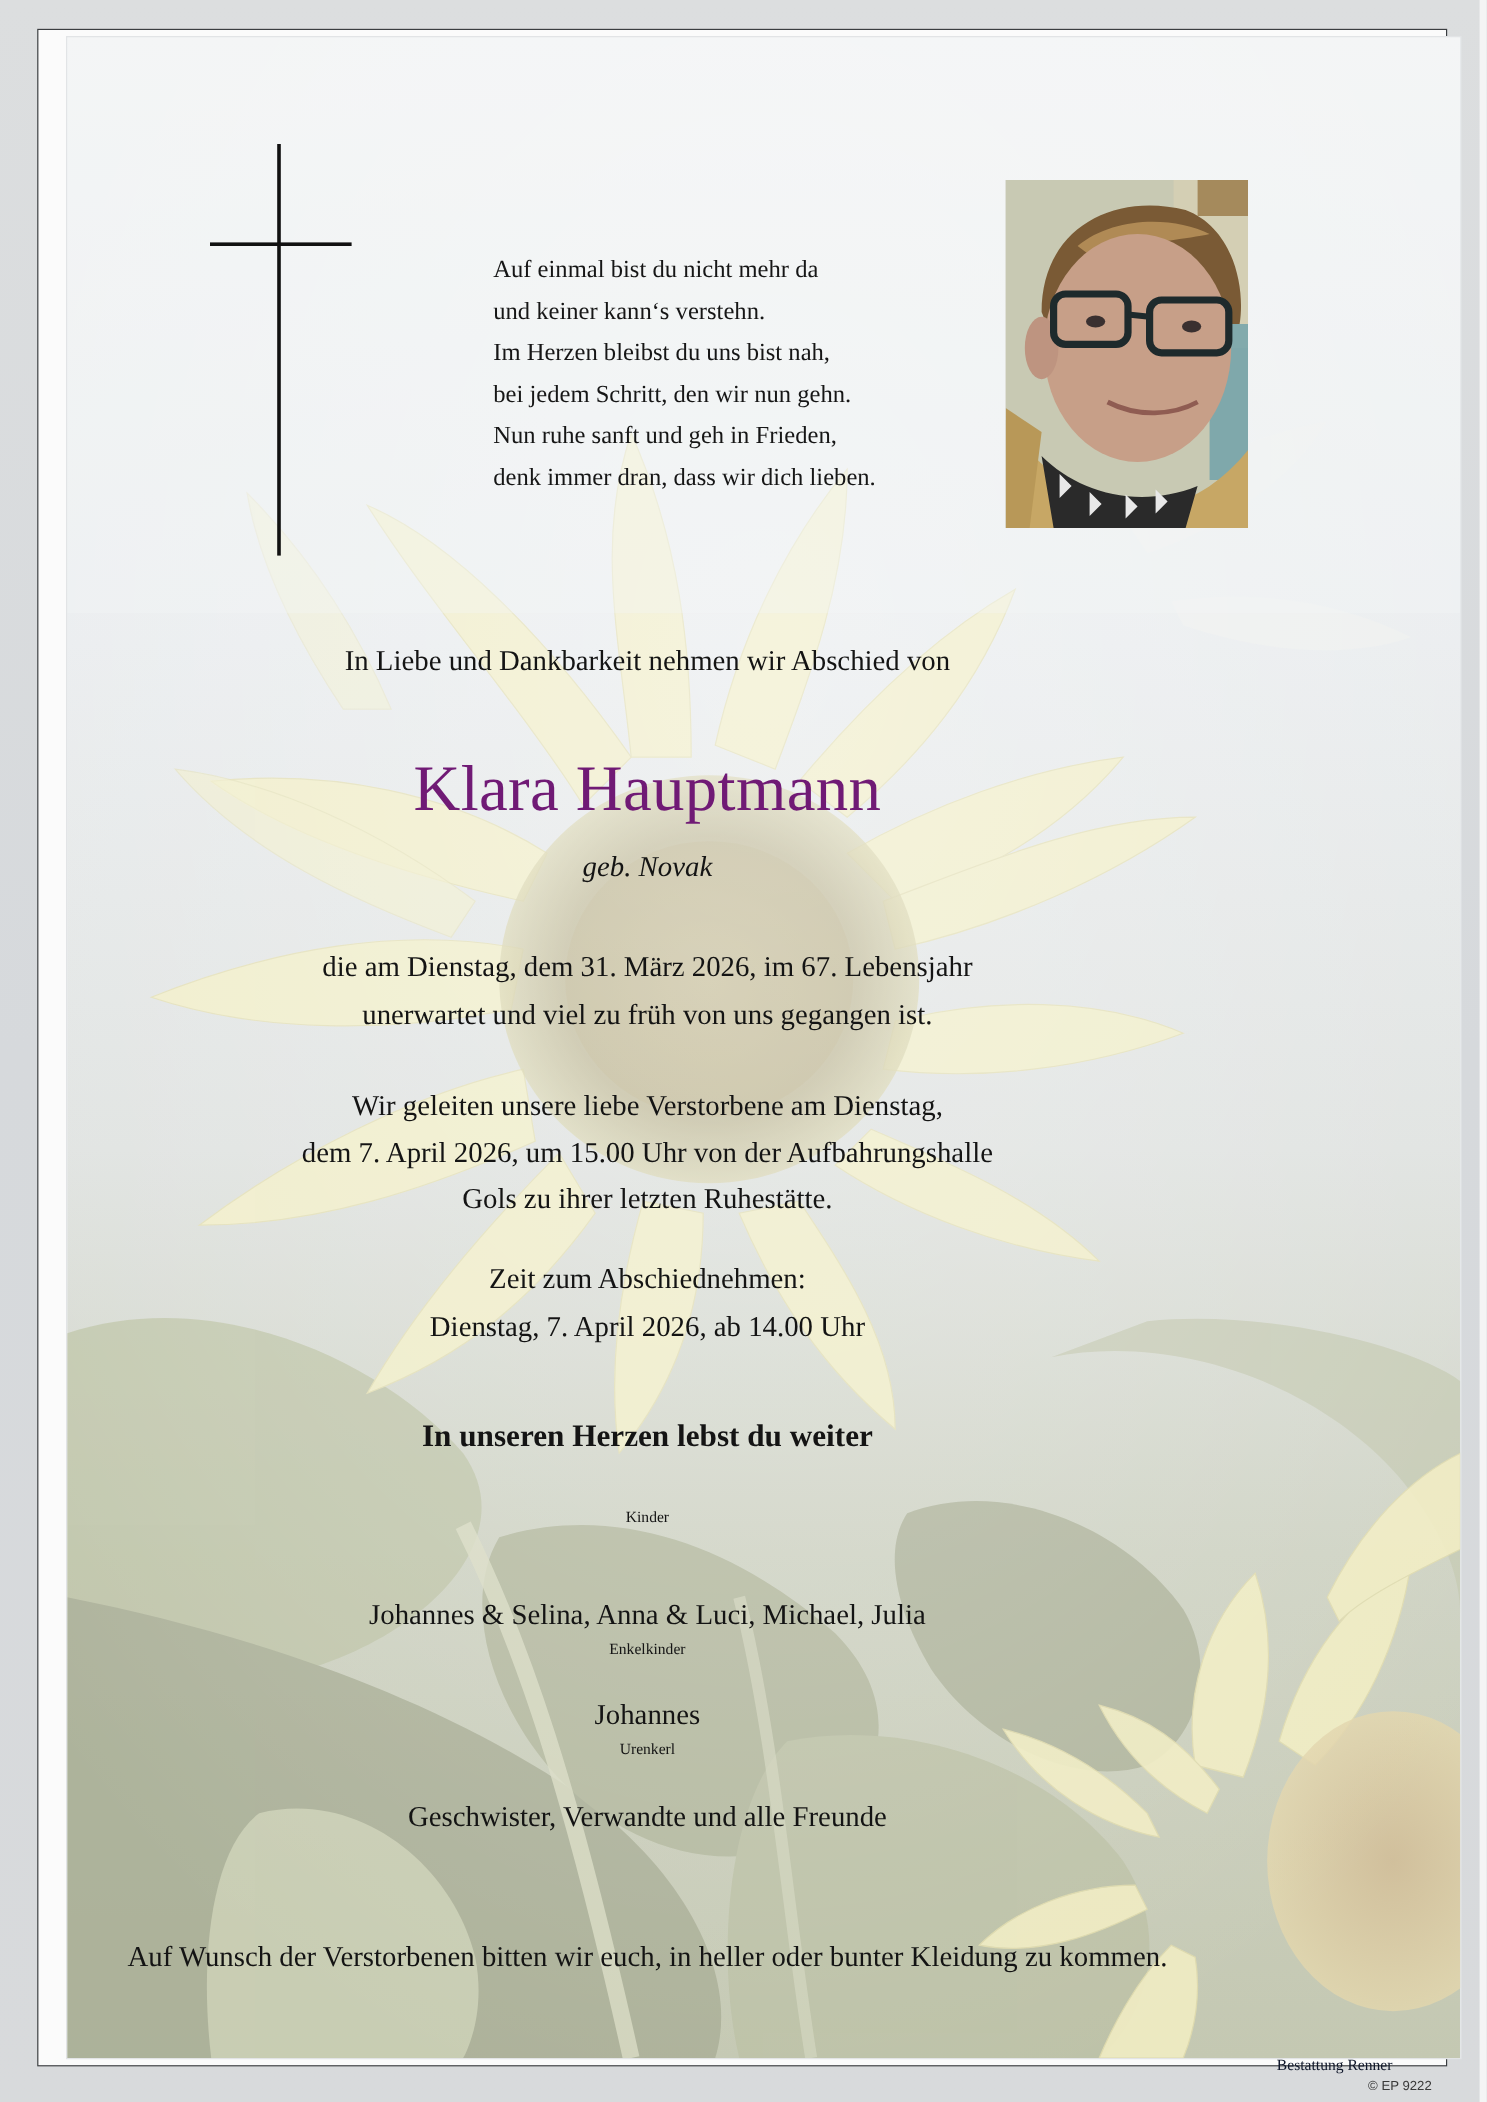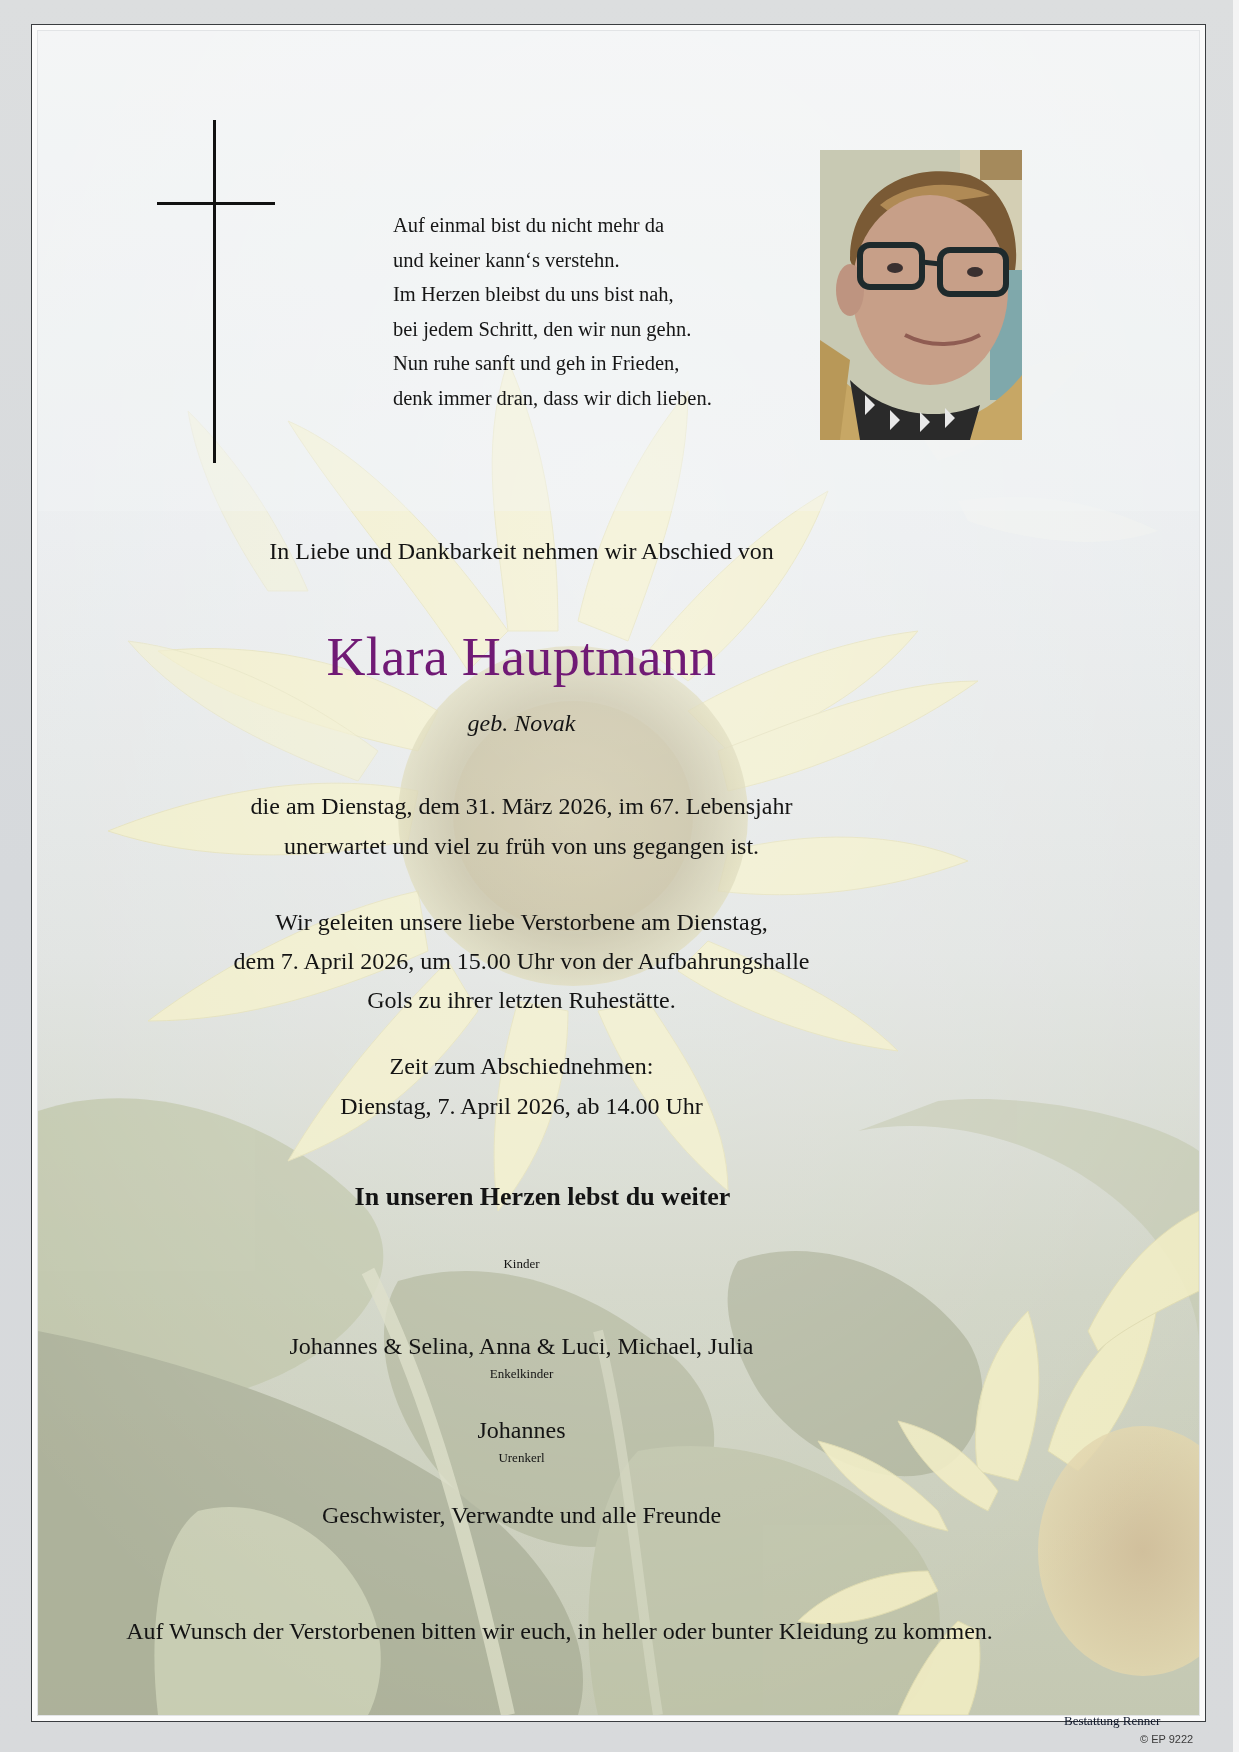--- a/index.html
+++ b/index.html
@@ -36,21 +36,21 @@
     top: 24px;
     width: 1175px;
     height: 1698px;
     border: 1.5px solid #3a3d40;
     box-sizing: border-box;
     background: #fbfbfb;
   }
   
   .artwork {
     position: absolute;
-    left: 38px;
+    left: 56px;
     top: 31px;
     width: 1161px;
     height: 1684px;
     overflow: hidden;
     background: #eceef0;
     box-shadow: 0 0 0 1px #e2e4e6;
   }
   .artwork svg { position: absolute; left: 0; top: 0; }
 
   
@@ -108,21 +108,21 @@
   .funeral { top: 903px; font-size: 24px; line-height: 39px; }
   .viewing { top: 1046px; font-size: 24px; line-height: 40px; }
   .motto { top: 1182px; font-size: 26px; font-weight: bold; }
 
   .family-names { font-size: 24px; }
   .family-role { font-size: 13px; margin-top: 6px; }
   .fam1 { top: 1250px; }
   .fam2 { top: 1333px; }
   .fam3 { top: 1417px; }
   .friends { top: 1502px; font-size: 24px; }
-  .request { top: 1618px; font-size: 24px; margin-left: 38px; }
+  .request { top: 1618px; font-size: 24px; }
 
   .undertaker {
     position: absolute;
     left: 1064px;
     top: 1713px;
     font-size: 13px;
     color: #0f172a;
     white-space: nowrap;
   }
   .code {
@@ -277,21 +277,21 @@
     <div>Wir geleiten unsere liebe Verstorbene am Dienstag,</div>
     <div>dem 7. April 2026, um 15.00 Uhr von der Aufbahrungshalle</div>
     <div>Gols zu ihrer letzten Ruhestätte.</div>
   </div>
 
   <div class="center-block viewing" style="left:0; top:1015px;">
     <div>Zeit zum Abschiednehmen:</div>
     <div>Dienstag, 7. April 2026, ab 14.00 Uhr</div>
   </div>
 
-  <div class="center-block motto" style="left:0; top:1151px;padding-left:21px;">In unseren Herzen lebst du weiter</div>
+  <div class="center-block motto" style="left:0; top:1151px;">In unseren Herzen lebst du weiter</div>
 
   <div class="center-block fam1" style="left:0; top:1219px;">
     <div class="family-role">Kinder</div>
   </div>
   <div class="center-block fam2" style="left:0; top:1302px;">
     <div class="family-names">Johannes &amp; Selina, Anna &amp; Luci, Michael, Julia</div>
     <div class="family-role">Enkelkinder</div>
   </div>
   <div class="center-block fam3" style="left:0; top:1386px;">
     <div class="family-names">Johannes</div>

